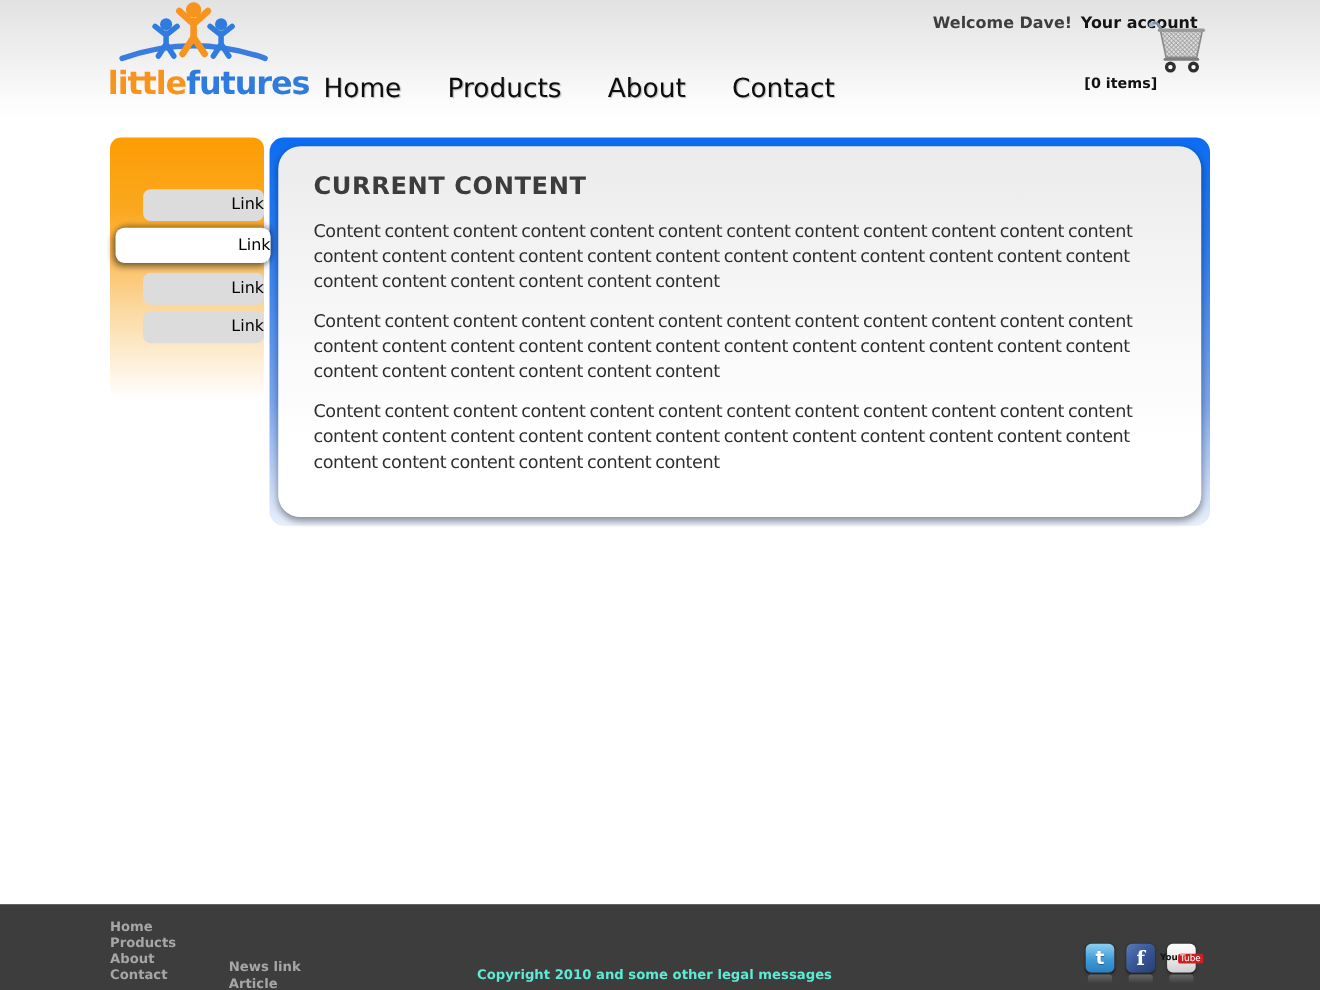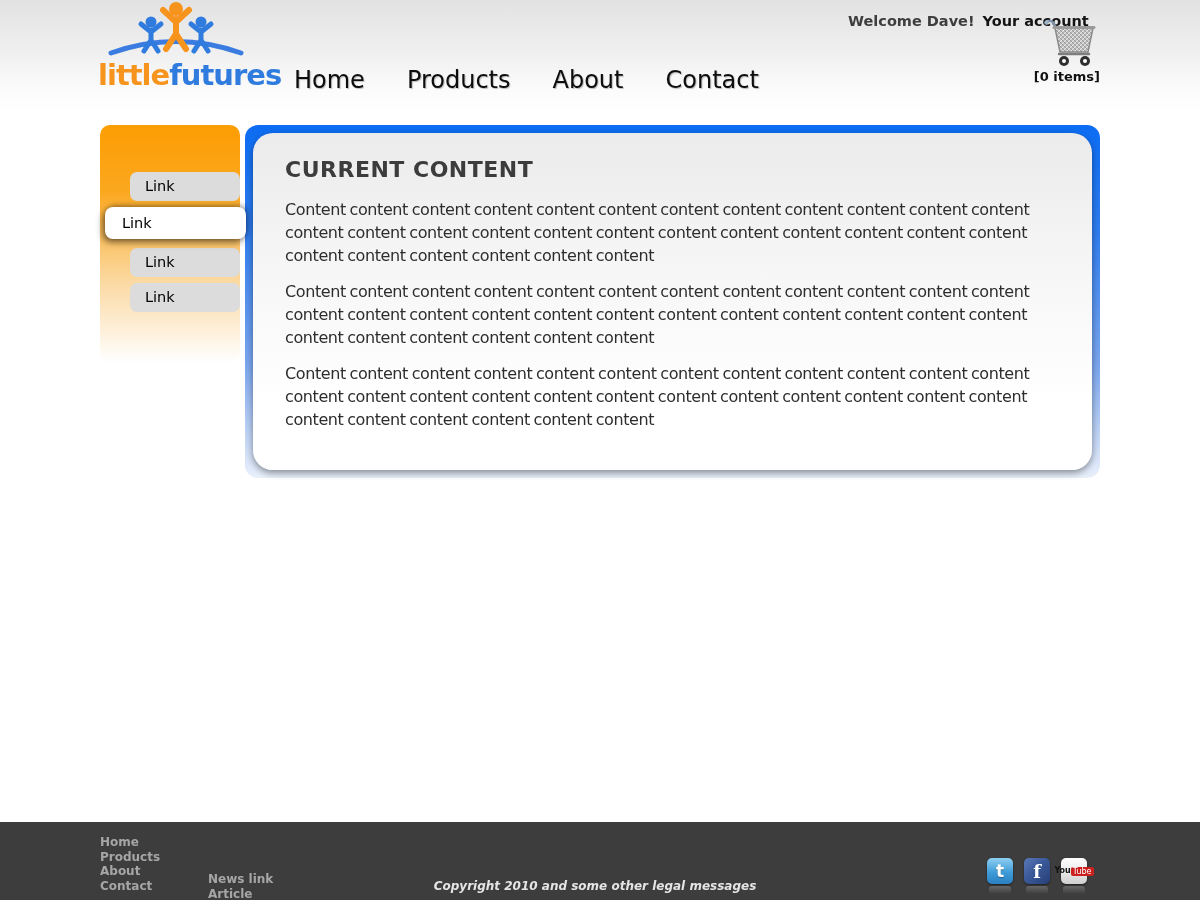--- a/index.html
+++ b/index.html
@@ -26,34 +26,34 @@
   .main-nav a {
     font-size: 24px; color: #0d0d0d; text-decoration: none; letter-spacing: 0;
     text-shadow: 1px 1px 1px rgba(0,0,0,0.25); cursor: pointer;
   }
 
   .account-area { position: absolute; left: 848px; top: 13px; display: flex; gap: 8px; align-items: baseline; }
   .welcome-text { font-size: 14.5px; font-weight: bold; color: #3e3e3e; }
   .account-link { font-size: 14.5px; font-weight: bold; color: #141414; text-decoration: none; cursor: pointer; }
 
   .cart { position: absolute; left: 1042px; top: 16px; width: 58px; height: 52px; cursor: pointer; }
-  .cart-count { position: absolute; left: 1028px; top: 69px; width: 72px; text-align: right; font-size: 13px; font-weight: bold; color: #111; }
+  .cart-count { position: absolute; left: 980px; top: 69px; width: 72px; text-align: right; font-size: 13px; font-weight: bold; color: #111; }
 
   
   .sidebar {
     position: absolute; left: 100px; top: 125px; width: 140px; height: 238px;
     border-radius: 10px; z-index: 3;
     background: linear-gradient(180deg, #fc9d03 0%, #fba81f 28%, #fbc express 0%, #fbd9a2 66%, rgba(255,255,255,0) 100%);
     background: linear-gradient(180deg, #fc9d03 0%, #fba81f 28%, #fbd9a2 66%, rgba(255,255,255,0) 100%);
   }
   .side-link {
     position: absolute; left: 30px; width: 110px; height: 29px;
     background: #dcdcdc; border-radius: 7px;
     font-size: 14.5px; color: #000; line-height: 29px; padding-left: 15px;
-    cursor: pointer; white-space: nowrap;
+    cursor: pointer; white-space: nowrap; text-align: right;
   }
   .side-link.l1 { top: 47px; }
   .side-link.l3 { top: 123px; }
   .side-link.l4 { top: 158px; }
   .side-link.active {
     top: 82px; left: 5px; width: 141px; height: 32px;
     background: #ffffff; border-radius: 8px; line-height: 32px; padding-left: 17px;
     box-shadow: -2px 3px 7px rgba(0,0,0,0.55), 2px -2px 5px rgba(0,0,0,0.28);
     z-index: 4;
   }
@@ -85,21 +85,21 @@
   }
   .footer-col { position: absolute; top: 13px; list-style: none; }
   .footer-col.c1 { left: 100px; }
   .footer-col.c2 { left: 208px; margin-top: 37px; }
   .footer-col a {
     display: block; font-size: 12px; font-weight: bold; color: #a6a6a6;
     line-height: 14.5px; text-decoration: none; cursor: pointer;
   }
   .copyright {
     position: absolute; left: 0; bottom: 7px; width: 1190px; text-align: center;
-    font-size: 12px; font-weight: bold; color: #e5e5e5; font-style: italic;
+    font-size: 12px; font-weight: bold; color: #5eead4;
   }
   .social { position: absolute; right: 113px; top: 36px; display: flex; gap: 11px; }
   .social-icon {
     position: relative; width: 26px; height: 26px; border-radius: 5px;
     display: flex; align-items: center; justify-content: center;
     cursor: pointer; box-shadow: 0 1px 2px rgba(0,0,0,0.5);
   }
   .social-icon::after {
     content: ""; position: absolute; left: 2px; right: 2px; top: 28px; height: 8px;
     background: linear-gradient(180deg, rgba(255,255,255,0.22), rgba(255,255,255,0));

